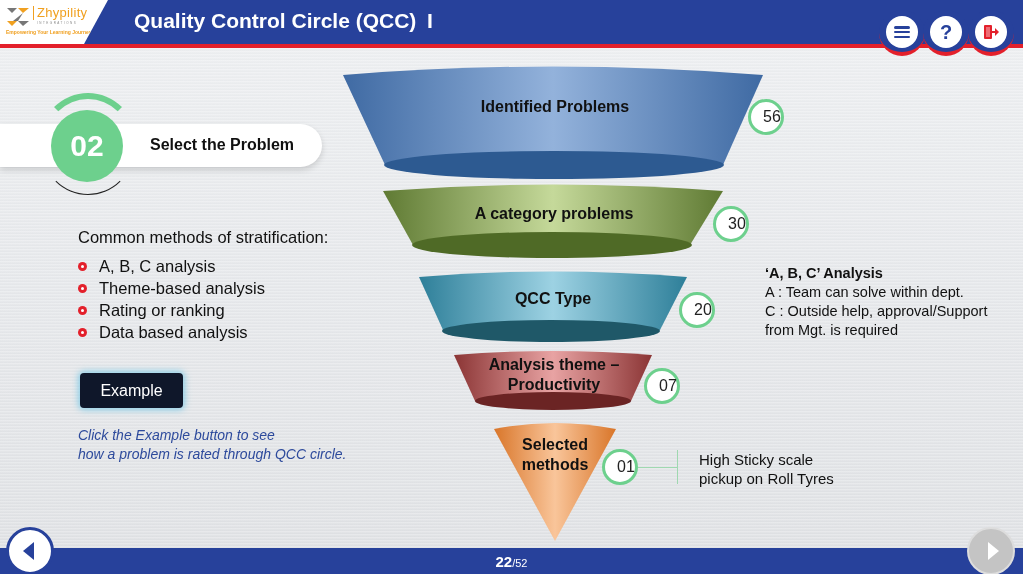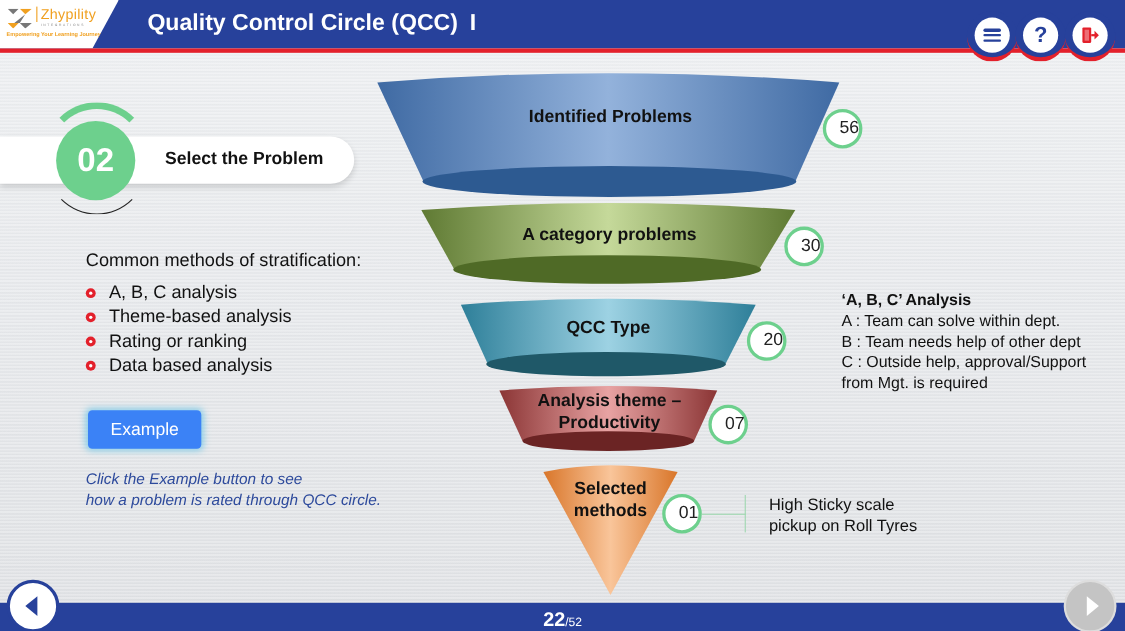--- a/index.html
+++ b/index.html
@@ -94,21 +94,21 @@
   
   .methods-title { position: absolute; left: 78px; top: 228px; font-size: 16.5px; color: #111; }
   .methods-list { position: absolute; left: 78px; top: 255px; list-style: none; }
   .methods-list li { display: flex; align-items: center; height: 22px; font-size: 16.5px; color: #111; }
   .bullet {
     width: 9px; height: 9px; border-radius: 50%; background: #e3202b; margin-right: 12px; position: relative;
   }
   .bullet::after { content: ""; position: absolute; left: 3px; top: 3px; width: 3px; height: 3px; border-radius: 50%; background: #fff; }
   .example-btn {
     position: absolute; left: 80px; top: 373px; width: 103px; height: 35px;
-    background: #3b82f6; color: #fff; border-radius: 4px; border: none;
+    background: #0f172a; color: #fff; border-radius: 4px; border: none;
     font-size: 16px; font-family: "Liberation Sans", sans-serif;
     box-shadow: 0 0 6px 2px rgba(120,200,230,0.8);
     cursor: pointer;
   }
   .example-hint {
     position: absolute; left: 78px; top: 426px; font-size: 14px; font-style: italic; color: #2d4a9c; line-height: 19px;
   }
   
   .funnel { position: absolute; left: 0; top: 0; width: 1023px; height: 574px; pointer-events: none; }
   .funnel-label {
@@ -121,21 +121,21 @@
     font-size: 16px; color: #222; padding-left: 12px;
   }
   .connector-line { position: absolute; left: 638px; top: 467px; width: 40px; height: 1px; background: #9fd8b0; }
   .connector-tick { position: absolute; left: 677px; top: 450px; width: 1px; height: 34px; background: #9fd8b0; }
   .problem-text { position: absolute; left: 699px; top: 450px; font-size: 15px; color: #111; line-height: 19px; }
   .abc-block { position: absolute; left: 765px; top: 264px; font-size: 14.5px; color: #111; line-height: 19px; }
   .abc-title { font-weight: bold; }
   
   .footer-bar { position: absolute; left: 0; top: 548px; width: 1023px; height: 26px; background: #27419b; }
   .page-counter { position: absolute; left: 0; top: 553px; width: 1023px; text-align: center; color: #fff; }
-  .page-current { font-size: 18px; font-weight: bold; }
+  .page-current { font-size: 15px; font-weight: bold; }
   .page-total { font-size: 11px; }
   .nav-btn {
     position: absolute; top: 527px; width: 48px; height: 48px; border-radius: 50%;
     display: flex; align-items: center; justify-content: center; cursor: pointer;
   }
   .nav-prev { left: 6px; background: #fff; border: 3px solid #27419b; }
   .nav-next { left: 967px; background: #c4c4c4; border: 2px solid #ddd; }
   .tri-left { width: 0; height: 0; border-top: 9px solid transparent; border-bottom: 9px solid transparent; border-right: 11px solid #27419b; margin-right: 3px; }
   .tri-right { width: 0; height: 0; border-top: 9px solid transparent; border-bottom: 9px solid transparent; border-left: 11px solid #fff; margin-left: 4px; }
 </style>
@@ -294,21 +294,20 @@
 <div class="connector-line"></div>
 <div class="connector-tick"></div>
 <div class="problem-text">
   <div>High Sticky scale</div>
   <div>pickup on Roll Tyres</div>
 </div>
 
 <div class="abc-block">
   <div class="abc-title">‘A, B, C’ Analysis</div>
   <div>A : Team can solve within dept.</div>
-  <div>B : Team needs help of other dept</div>
   <div>C : Outside help, approval/Support</div>
   <div>from Mgt. is required</div>
 </div>
 
 <div class="footer-bar"></div>
 <div class="page-counter">
   <span class="page-current">22</span><span class="page-total">/52</span>
 </div>
 <div class="nav-btn nav-prev">
   <span class="tri-left"></span>

